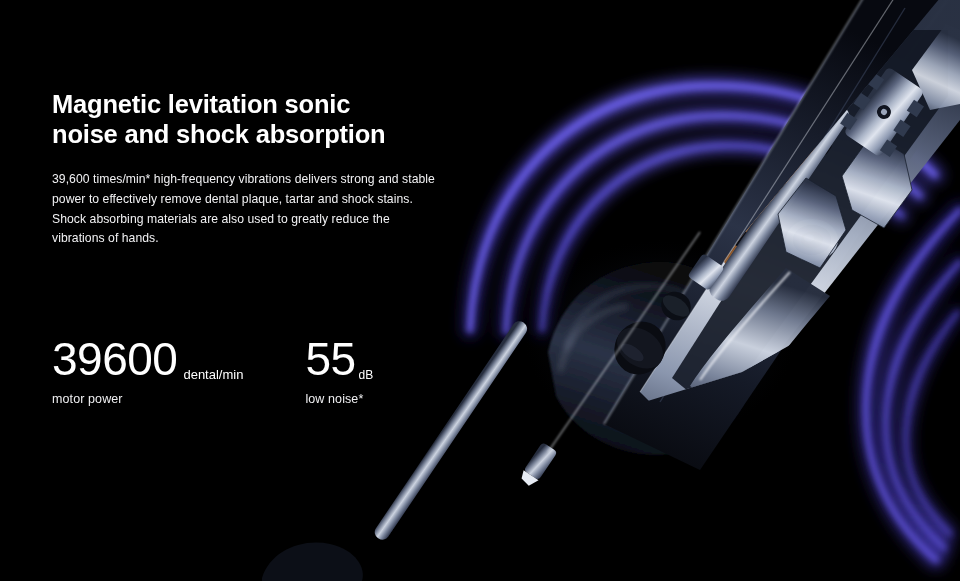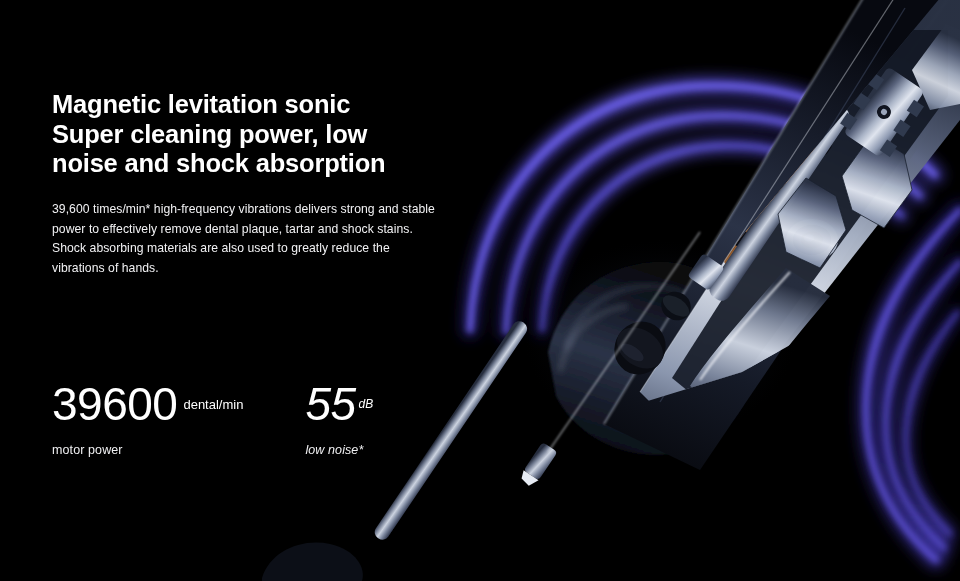--- a/index.html
+++ b/index.html
@@ -38,26 +38,26 @@
     margin-top:21px;
     font-size:12.2px;
     line-height:1.62;
     color:#f2f2f4;
     letter-spacing:0.05px;
     white-space:pre-line;
   }
 
   .stats { position:absolute; left:52px; top:336px; z-index:20; display:flex; }
   .stat { display:block; }
-  .stat.second { margin-left:62px;font-style:italic; }
-  .stat-row { display:flex; align-items:center;margin-top:45px; }
+  .stat.second { margin-left:62px; }
+  .stat-row { display:flex; align-items:flex-end; }
   .stat-value { font-size:46px; font-weight:300; line-height:1; letter-spacing:-0.5px; color:#ffffff; }
   .stat-unit { font-size:13px; font-weight:400; margin-left:6px; color:#ffffff; }
   .stat-unit.small { font-size:12px; margin-left:3px; }
-  .stat-caption { margin-top:16px; font-size:12.5px; color:#f0f0f2; letter-spacing:0.1px; }
+  .stat-caption { margin-top:10px; font-size:12.5px; color:#f0f0f2; letter-spacing:0.1px; }
 </style>
 </head>
 <body>
 
 <div class="stage">
 
   <div class="waves">
     <svg width="960" height="581" viewBox="0 0 960 581">
       <defs>
         <filter id="blurA" x="-60%" y="-60%" width="220%" height="220%">
@@ -269,21 +269,21 @@
 
         <path d="M548,452 L700,232" stroke="#f0f4fa" stroke-width="1.6" opacity="0.5" filter="url(#soft1)"></path>
       </g>
 
       <path d="M262,578 C270,552 300,538 330,544 C356,550 366,568 362,581 L262,581 Z" fill="#0d1119" opacity="0.9"></path>
     </svg>
   </div>
 
   <div class="copy">
     <h1 class="headline"><span>Magnetic levitation sonic</span>
-<span class="l2">Super cleaning power, low</span><span class="l2">noise and shock absorption</span></h1>
+<span class="l2">noise and shock absorption</span></h1>
 
     <p class="body-copy"><span>39,600 times/min* high-frequency vibrations delivers strong and stable</span>
 <span>power to effectively remove dental plaque, tartar and shock stains.</span>
 <span>Shock absorbing materials are also used to greatly reduce the</span>
 <span>vibrations of hands.</span></p>
   </div>
 
   <div class="stats">
     <div class="stat">
       <div class="stat-row">

